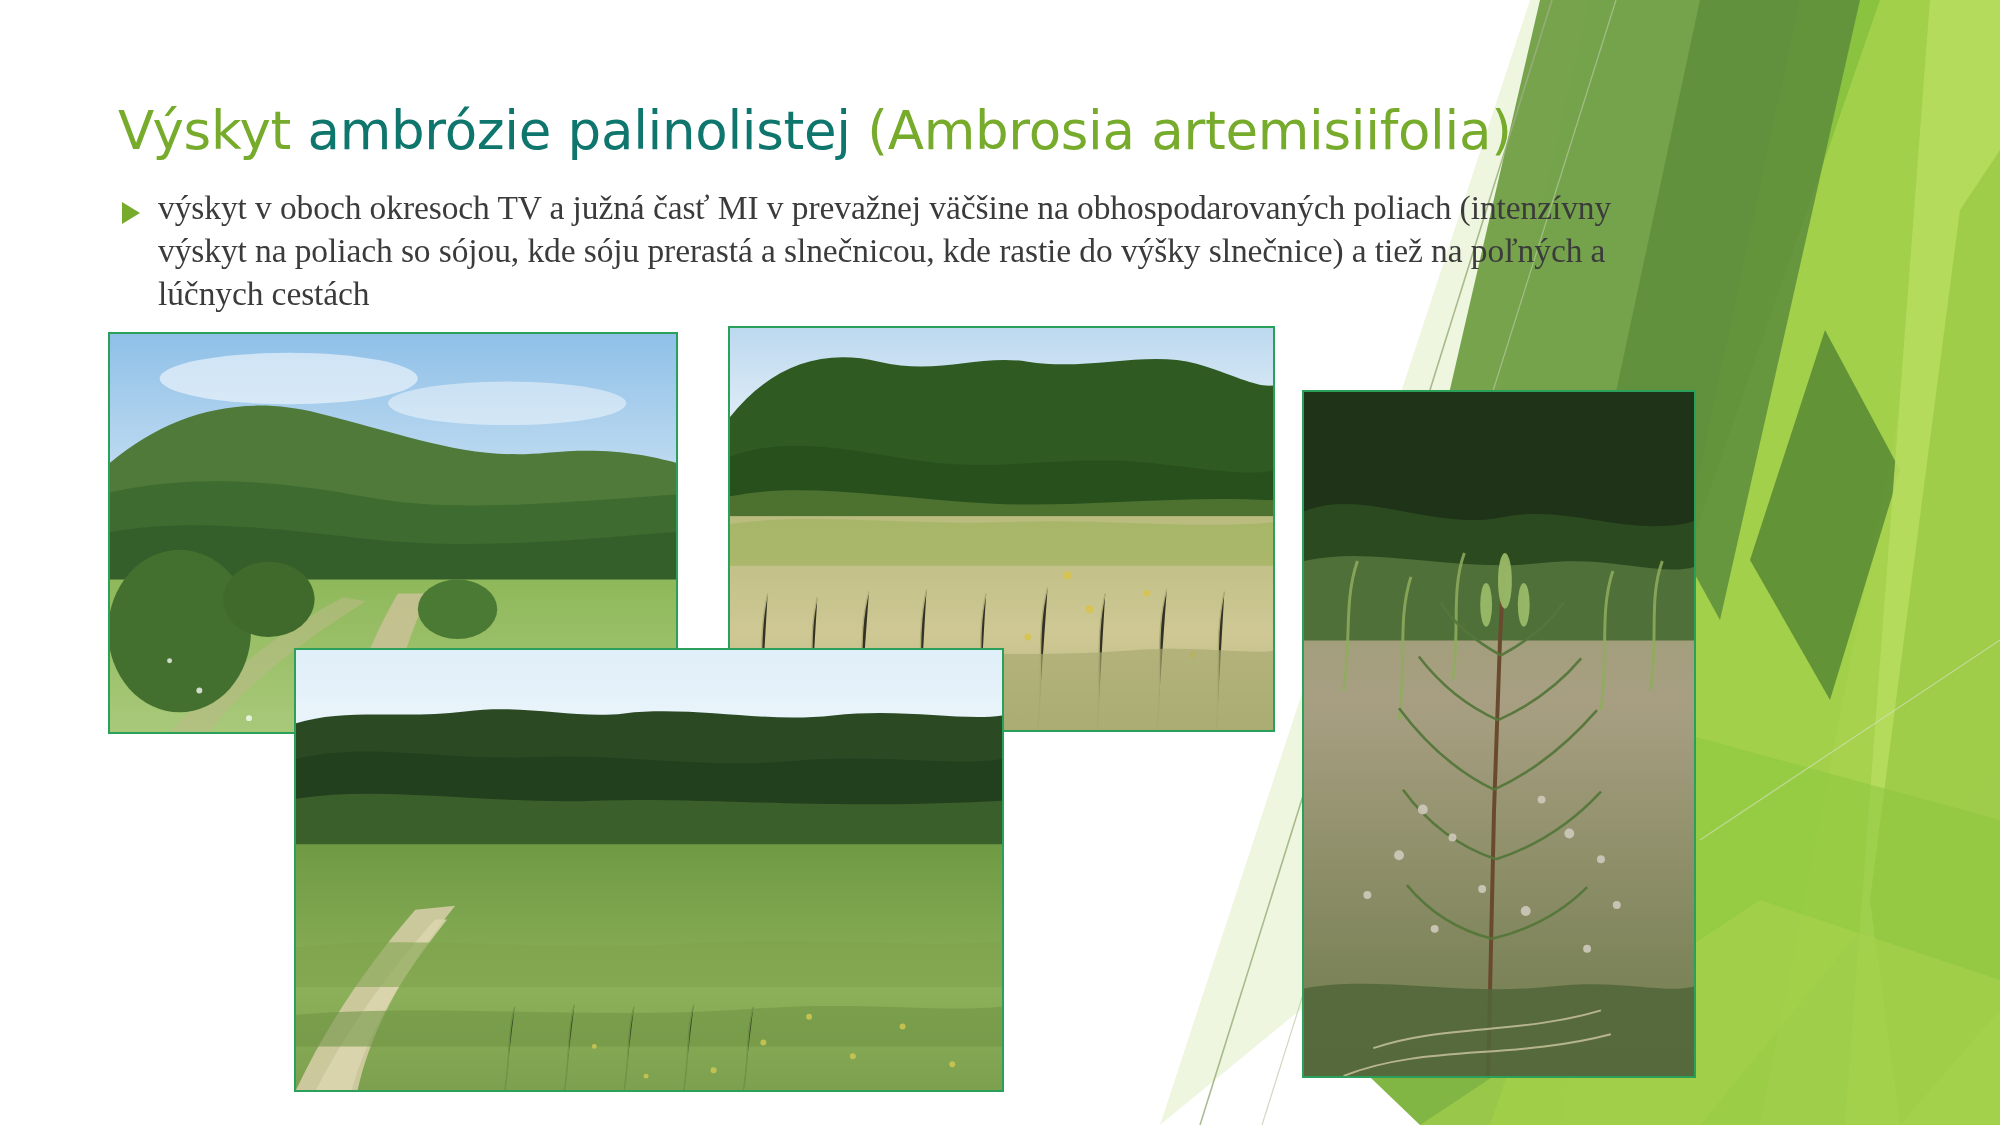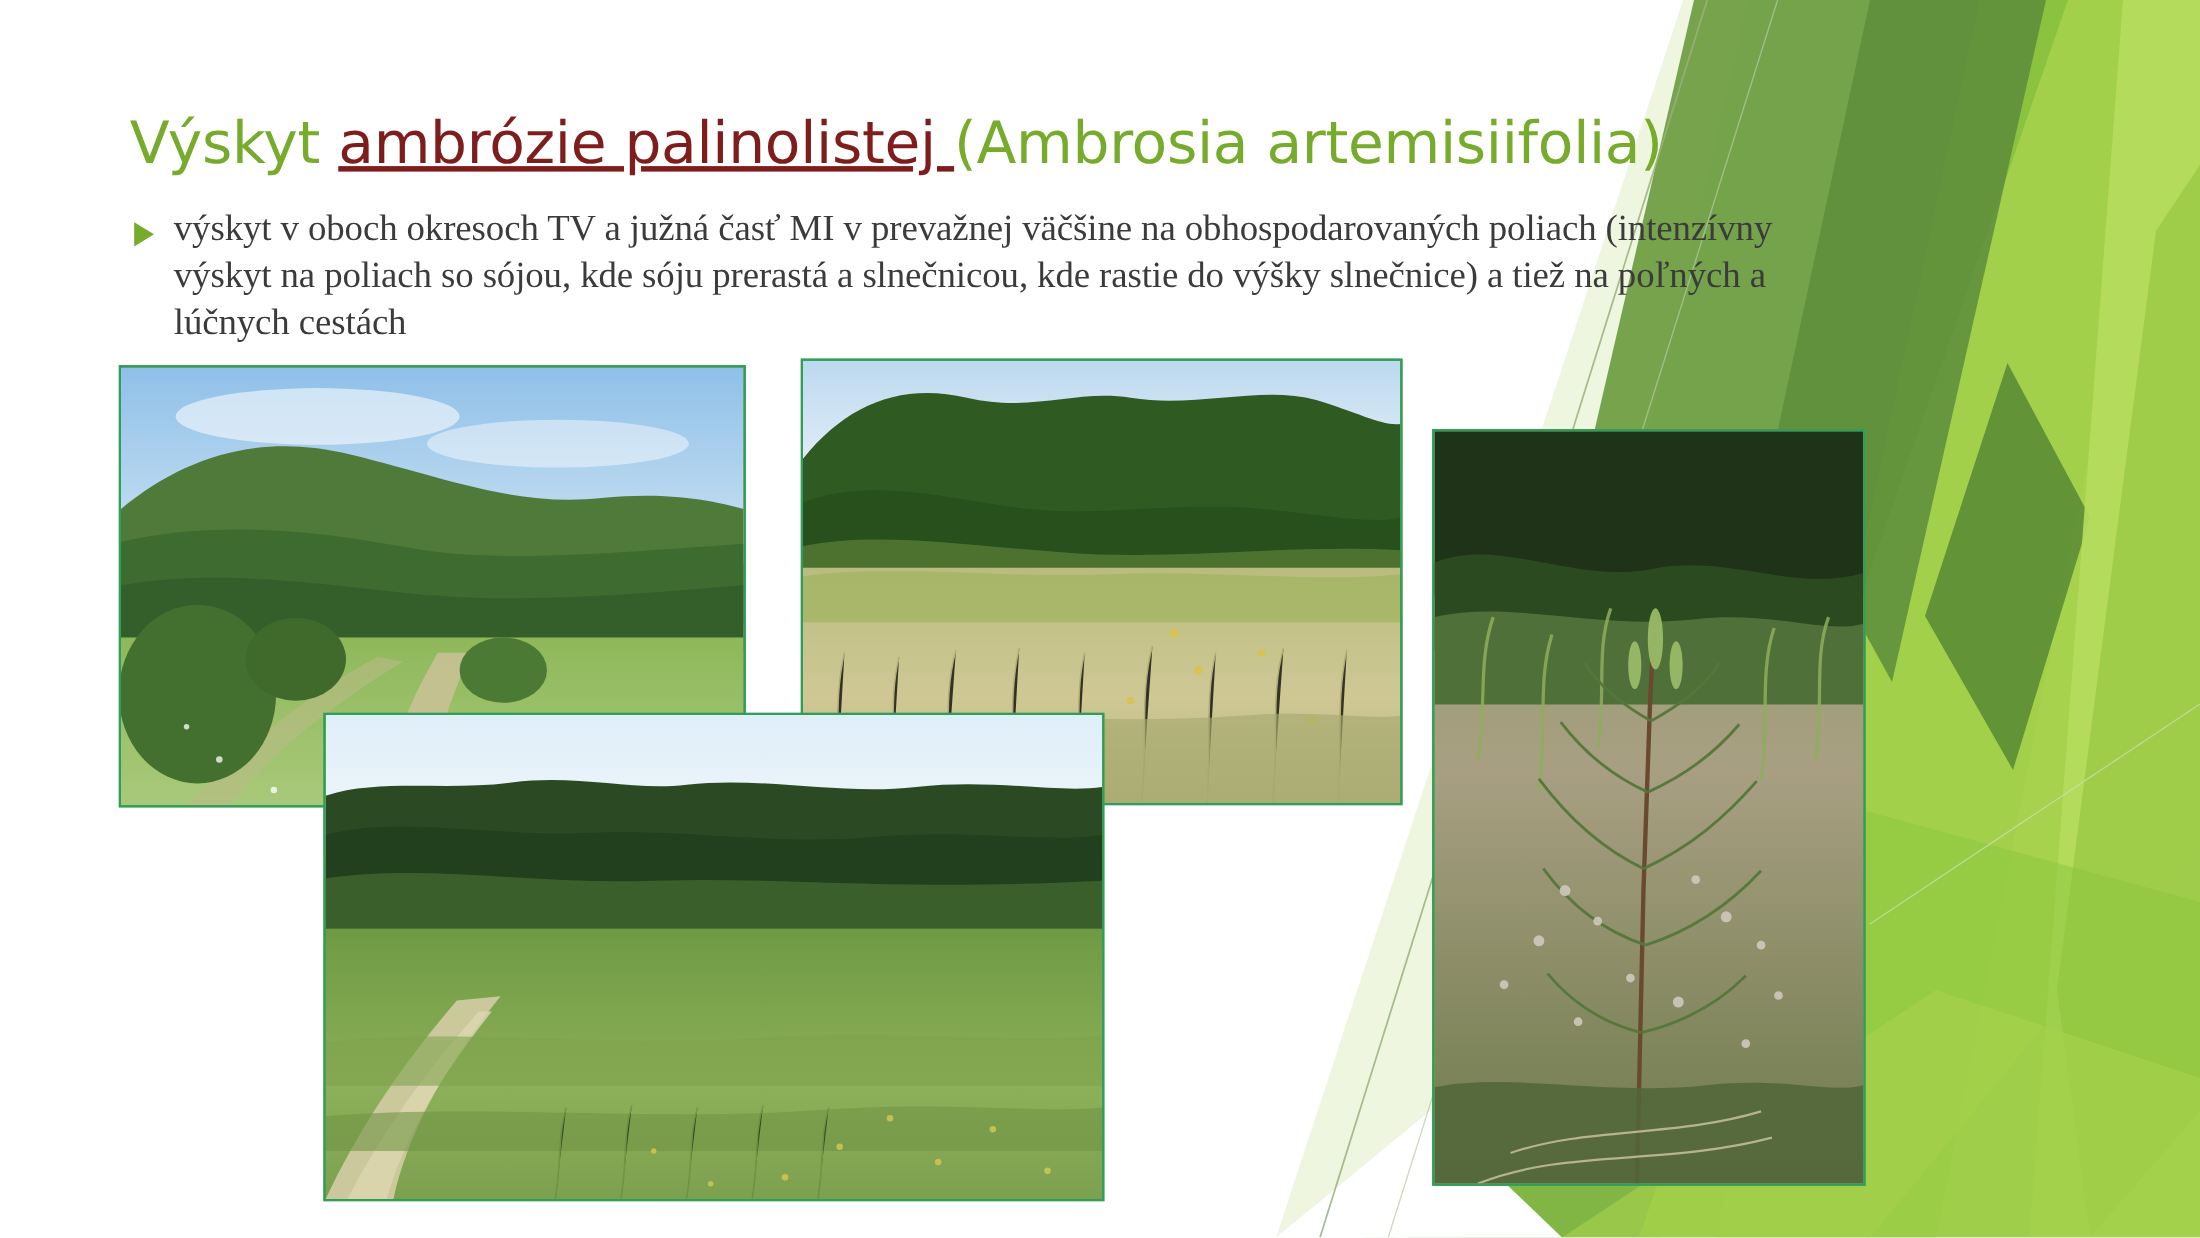--- a/index.html
+++ b/index.html
@@ -35,21 +35,21 @@
   }
   .title-text {
     font-family: "DejaVu Sans", "Liberation Sans", sans-serif;
     font-size: 53px;
     line-height: 64px;
     font-weight: 400;
     letter-spacing: -0.3px;
     margin-top: 18px;
   }
   .t-green  { color: #77ab2c; }
-  .t-coral  { color: #7f1d1d; text-decoration: underline; }
+  .t-coral  { color: #0f766e; }
   .t-italic { }
 
   
   #body-block {
     position: absolute;
     left: 118px;
     top: 186px;
     width: 1600px;
   }
   .bullet-row { display: flex; align-items: flex-start; }

